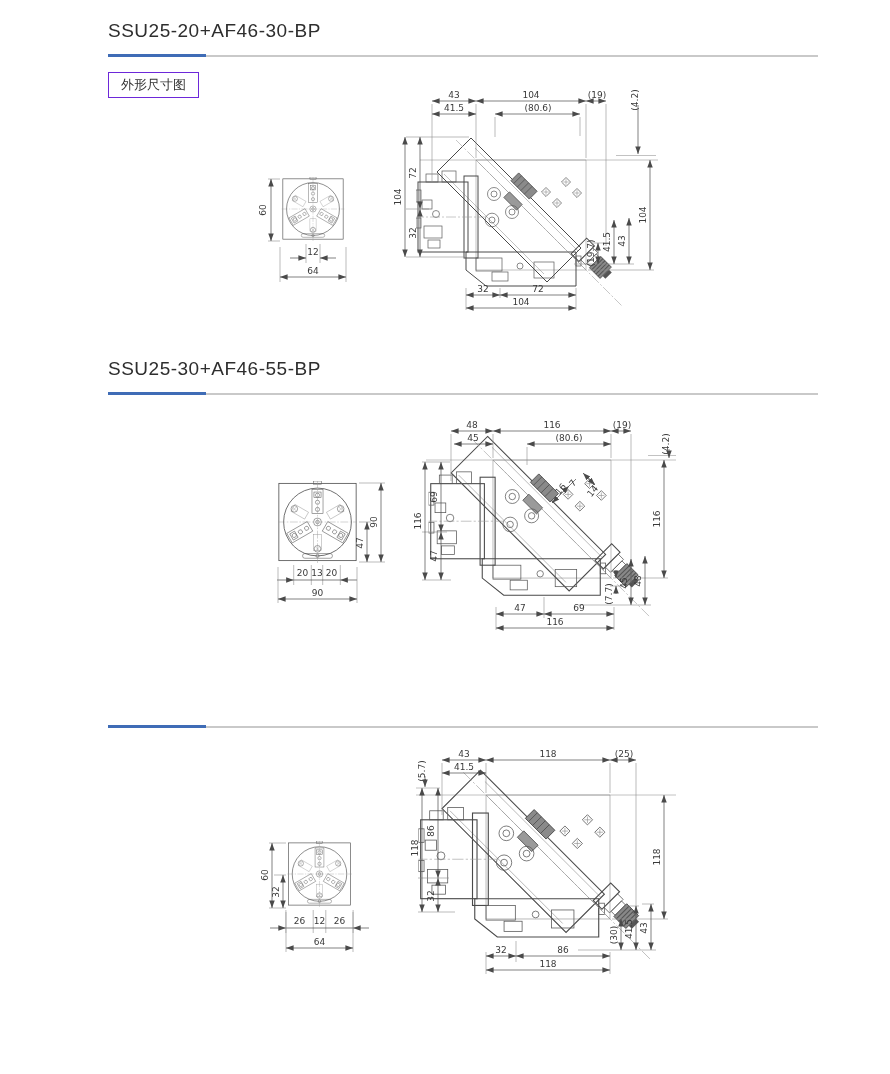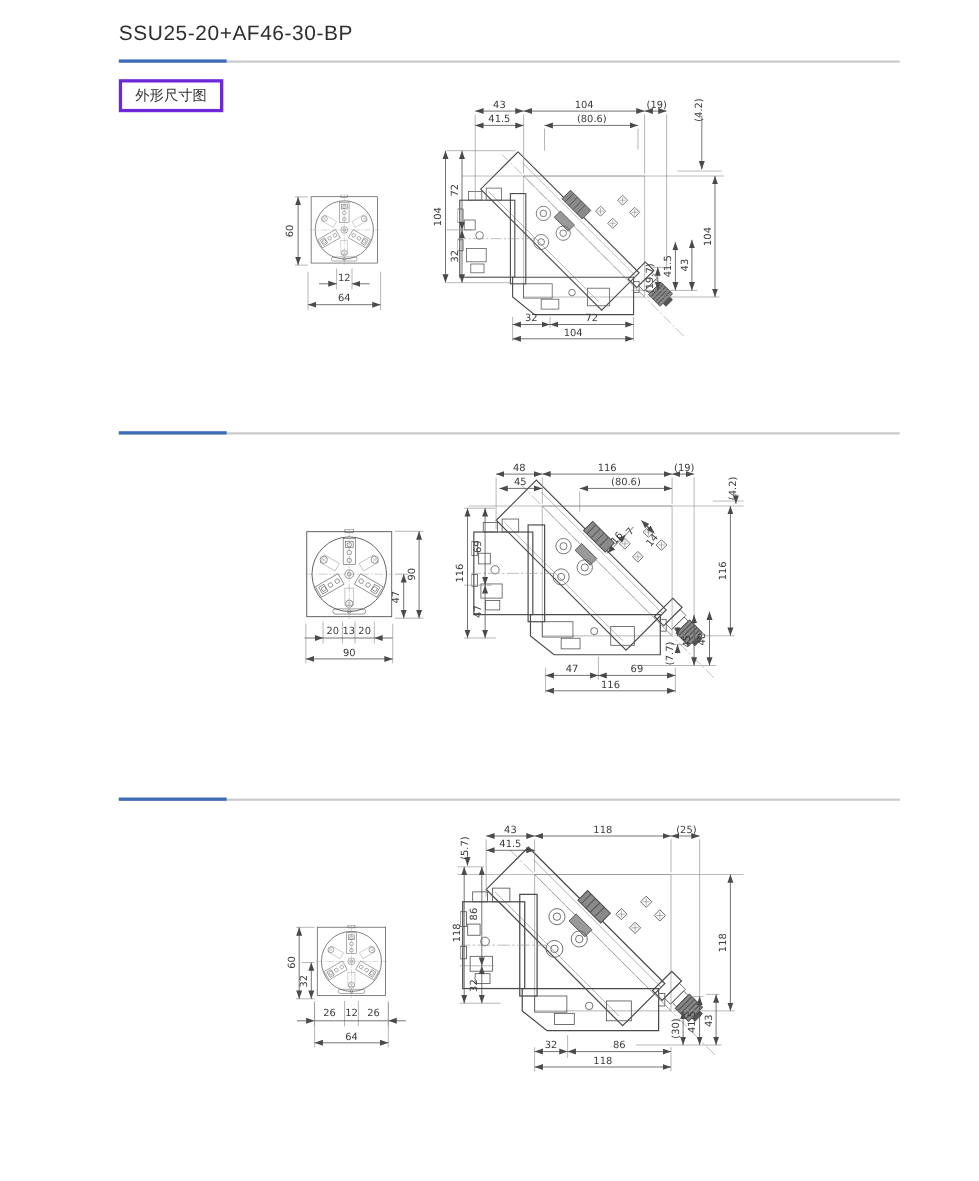--- a/index.html
+++ b/index.html
@@ -3,21 +3,21 @@
 <meta charset="utf-8">
 <style>
   html,body{margin:0;padding:0;background:#fff;}
   #page{position:relative;width:890px;height:1074px;background:#fff;overflow:hidden;
         font-family:"Liberation Sans",sans-serif;margin-left:18px;}
   .section{position:absolute;left:0;width:890px;}
   .sec-title{position:absolute;left:90px;font-size:19px;color:#2e2e2e;letter-spacing:.5px;white-space:nowrap;}
   .rule{position:absolute;left:90px;width:710px;height:3px;}
   .rule .gray{position:absolute;left:0;top:1px;width:710px;height:1.5px;background:#c9c9c9;}
   .rule .blue{position:absolute;left:0;top:0;width:98px;height:3px;background:#3f6cb6;}
-  .label-box{position:absolute;left:90px;border:3px solid #6d28d9;padding:3px 12px;
+  .label-box{position:absolute;left:90px;border:1px solid #6d28d9;padding:3px 12px;
              font-size:13px;color:#333;background:#fff;}
   svg.draw{position:absolute;left:0;top:0;}
   .ln{stroke:#4a4a4a;stroke-width:1;fill:none;}
   .ln2{stroke:#5a5a5a;stroke-width:.7;fill:none;}
   .hair{stroke:#8f8f8f;stroke-width:.55;fill:none;}
   .cl{stroke:#9a9a9a;stroke-width:.55;fill:none;stroke-dasharray:10 2 2 2;}
   .ext{stroke:#8f8f8f;stroke-width:.6;}
   .dim{stroke:#4a4a4a;stroke-width:.7;fill:none;}
   text.d{font-family:"DejaVu Sans",sans-serif;font-size:9px;fill:#3a3a3a;text-anchor:middle;}
 </style>
@@ -229,20 +229,21 @@
         <text class="d" x="465" y="292">32</text>
         <line class="dim" x1="482" y1="295" x2="558" y2="295" marker-start="url(#ar)" marker-end="url(#ar)"></line>
         <text class="d" x="520" y="292">72</text>
         <line class="dim" x1="448" y1="308" x2="558" y2="308" marker-start="url(#ar)" marker-end="url(#ar)"></line>
         <text class="d" x="503" y="305">104</text>
       </g>
     </svg>
   </div>
 
   <div class="section" style="top:345px;height:330px">
+    <div class="sec-title" style="top:13px">SSU25-30+AF46-55-BP</div>
     <div class="rule" style="top:47px">
         <span class="gray"></span>
         <span class="blue"></span>
       </div>
 
     <svg class="draw" width="890" height="330">
       <g>
         <use href="#chuck" x="260" y="136" width="79" height="82"></use>
         <line class="ext" x1="341" y1="138" x2="367" y2="138"></line>
           <line class="ext" x1="341" y1="217" x2="367" y2="217"></line>

